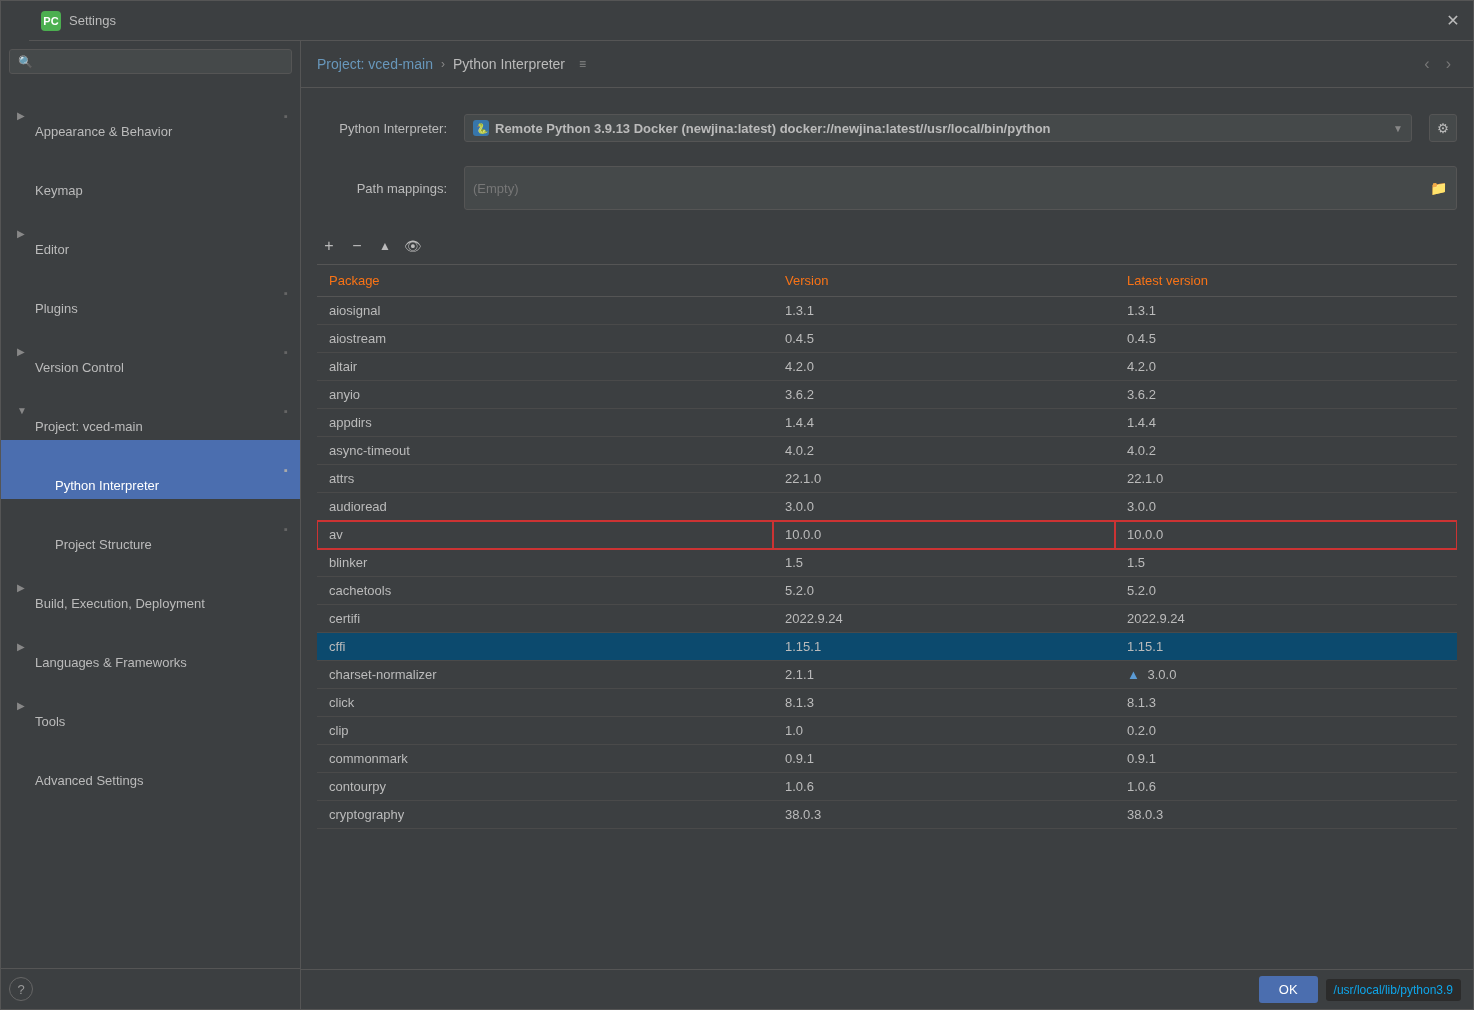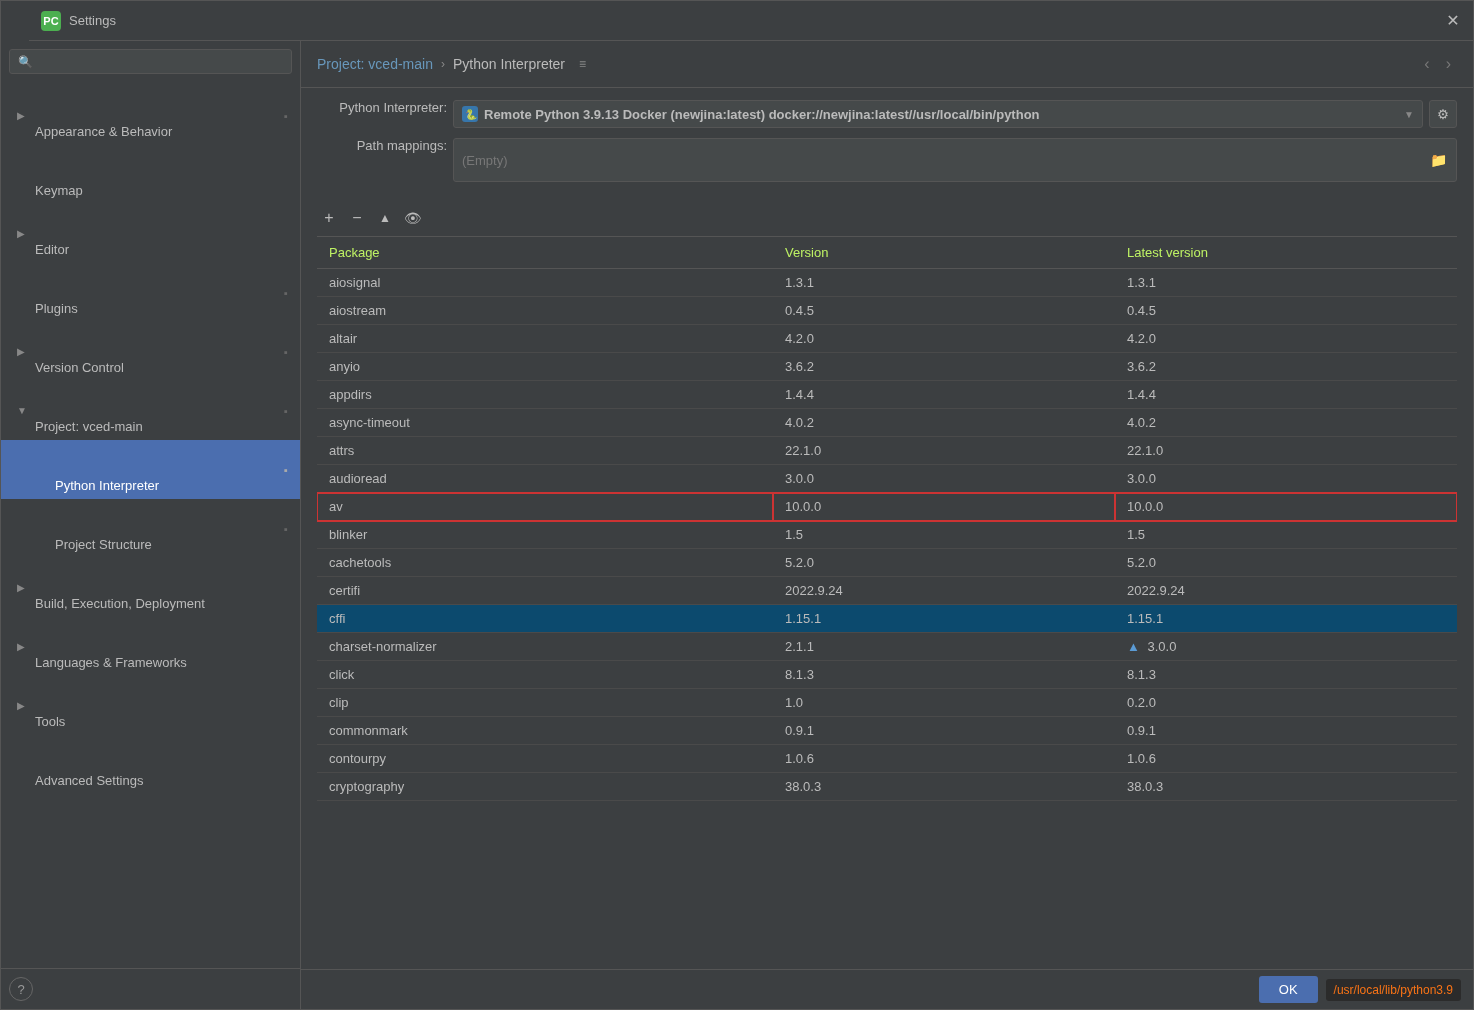--- a/index.html
+++ b/index.html
@@ -222,23 +222,24 @@
     .settings-content {
       flex: 1;
       overflow: hidden;
       display: flex;
       flex-direction: column;
       padding: 12px 16px;
     }
 
     .field-row {
       display: flex;
-      align-items: flex-start;
+      align-items: center;
       margin-bottom: 10px;
-      gap: 6px;
+      gap: 17px;
+      margin-top: 14px;
     }
 
     .field-label {
       color: #bbbbbb;
       font-size: 13px;
       min-width: 130px;
       text-align: right;
     }
 
     .interpreter-dropdown {
@@ -350,21 +351,21 @@
     }
 
     .package-table thead {
       position: sticky;
       top: 0;
       z-index: 2;
     }
 
     .package-table thead th {
       background: #3c3f41;
-      color: #bef264;
+      color: #f97316;
       font-weight: normal;
       text-align: left;
       padding: 8px 12px;
       border-bottom: 1px solid #555;
       font-size: 13px;
     }
 
     .package-table thead th:first-child {
       width: 40%;
     }
@@ -431,21 +432,21 @@
       border: none;
       border-radius: 3px;
       color: white;
       padding: 6px 20px;
       cursor: pointer;
       font-size: 13px;
     }
 
     .path-hint-bar {
       background: #2b2b2b;
-      color: #f97316;
+      color: #0ea5e9;
       font-size: 12px;
       padding: 4px 8px;
       border-radius: 3px;
     }
   </style>
 </head>
 <body>
 
 <div class="window">
 

